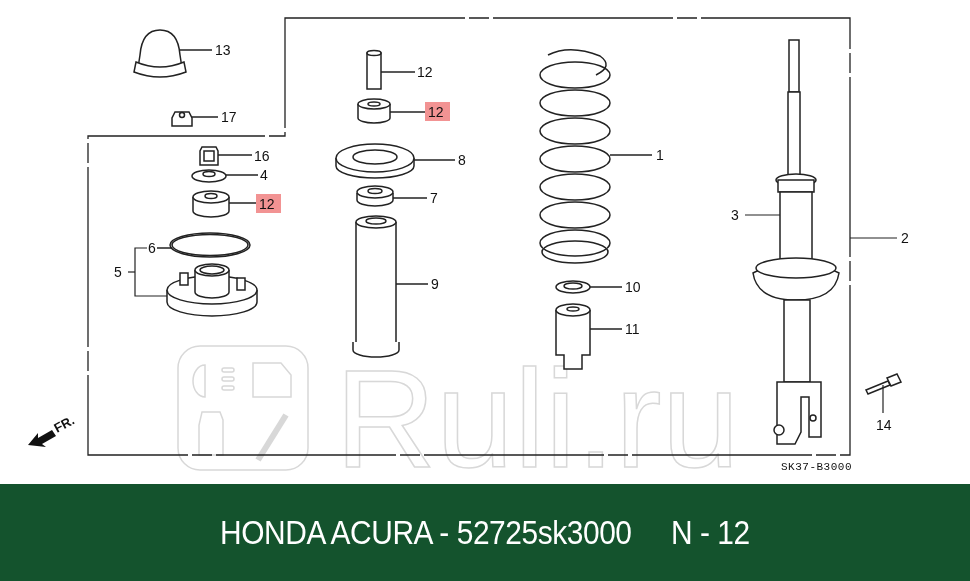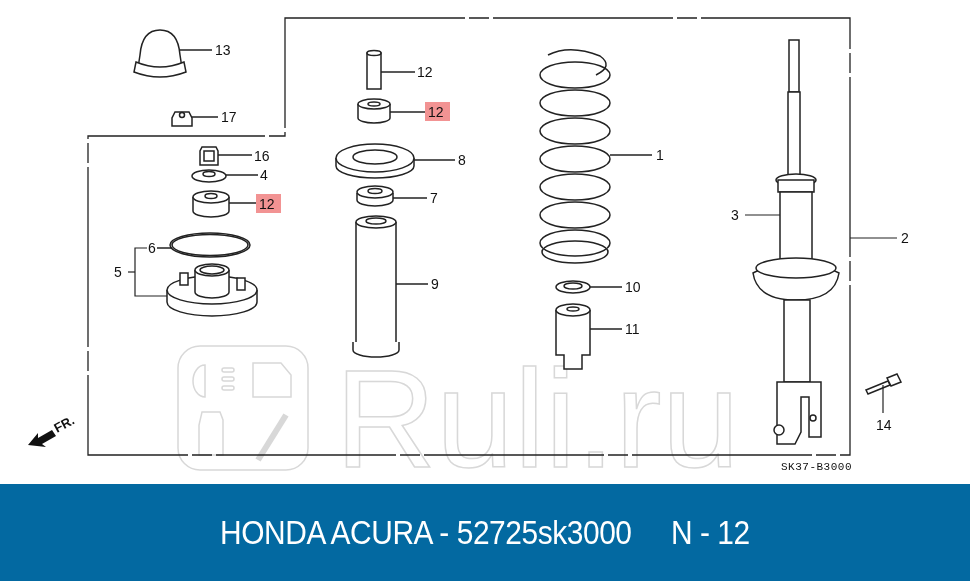--- a/index.html
+++ b/index.html
@@ -1,20 +1,20 @@
 <!DOCTYPE html>
 <html><head>
 <meta charset="utf-8">
 <style>
   html,body{margin:0;padding:0;}
   body{width:970px;height:581px;background:#fff;position:relative;overflow:hidden;font-family:"Liberation Sans",sans-serif;}
   #diagram{position:absolute;left:0;top:0;width:970px;height:484px;}
   .lbl{font-family:"Liberation Sans",sans-serif;font-size:14px;fill:#111;}
   .code{font-family:"Liberation Mono",monospace;font-size:11px;fill:#111;letter-spacing:0.5px;}
-  #footer{position:absolute;left:0;top:484px;width:970px;height:97px;background:#0369a1;display:flex;align-items:center;justify-content:center;}
+  #footer{position:absolute;left:0;top:484px;width:970px;height:97px;background:#14532d;display:flex;align-items:center;justify-content:center;}
   #footer-text{color:#fff;font-family:"Liberation Sans",sans-serif;font-size:34px;letter-spacing:-0.5px;white-space:pre;transform:scaleX(0.88);}
   .hl{fill:#f08080;opacity:0.85;}
 </style>
 </head>
 <body>
 
 <svg id="diagram" viewBox="0 0 970 484" xmlns="http://www.w3.org/2000/svg">
 
   <g fill="none" stroke="#d8d8d8" stroke-width="1.5">
     <rect x="178" y="346" width="130" height="124" rx="22"></rect>

